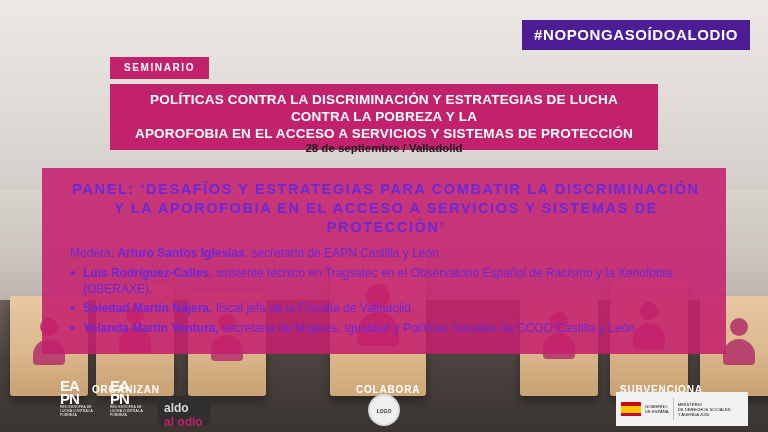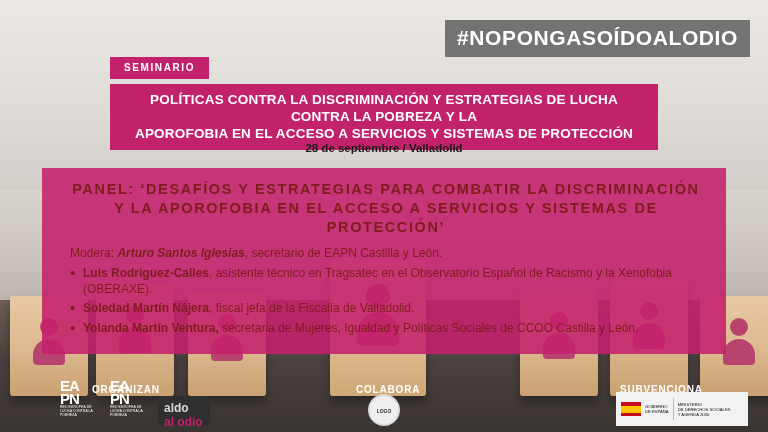--- a/index.html
+++ b/index.html
@@ -61,22 +61,22 @@
     border-radius: 16px 16px 4px 4px;
     background: #b9436f;
   }
   .block.b4 .person { width: 44px; height: 72px; top: 26px; }
   .block.b4 .head { width: 24px; height: 24px; }
   .block.b4 .body { width: 42px; height: 34px; top: 28px; border-radius: 21px 21px 5px 5px; }
 
   
   .hashtag {
     position: absolute; right: 18px; top: 20px;
-    background: #737373; color: #fff;
-    font-weight: bold; font-size: 21px; letter-spacing: .6px;
+    background: #4c1d95; color: #fff;
+    font-weight: bold; font-size: 15px; letter-spacing: .6px;
     padding: 6px 12px 7px;
   }
   
   .seminario {
     position: absolute; left: 110px; top: 57px;
     background: #c2216b; color: #fff;
     font-weight: bold; font-size: 10px; letter-spacing: 1.6px;
     padding: 5px 14px 6px;
   }
   .title-bar {
@@ -95,32 +95,32 @@
     position: absolute; left: 110px; top: 142px; width: 548px;
     text-align: center; color: #1b1b1b;
     font-size: 11.5px; font-weight: bold;
   }
 
   
   .panel {
     position: absolute; left: 42px; top: 168px;
     width: 684px; height: 186px;
     background: rgba(196,32,108,.88);
-    color: #7f1d1d;
+    color: #6d28d9;
     padding: 12px 18px 24px 22px;
   }
   .panel-title {
     font-weight: bold; font-size: 14.5px; line-height: 19px;
     letter-spacing: 1.6px; text-align: center;
     margin-bottom: 8px;
   }
   .modera {
     font-size: 12px; line-height: 16px; margin: 2px 0 5px 6px;
   }
-  .modera b { font-weight: bold; font-style: italic; }
+  .modera b { font-weight: bold; }
   ul.speakers { list-style: none; margin: 0 0 0 6px; }
   ul.speakers li {
     position: relative;
     font-size: 12px; line-height: 15.5px;
     padding-left: 13px; margin-bottom: 4px;
   }
   ul.speakers li::before {
     content: "\2022";
     position: absolute; left: 0; top: -1px;
     font-size: 15px;

